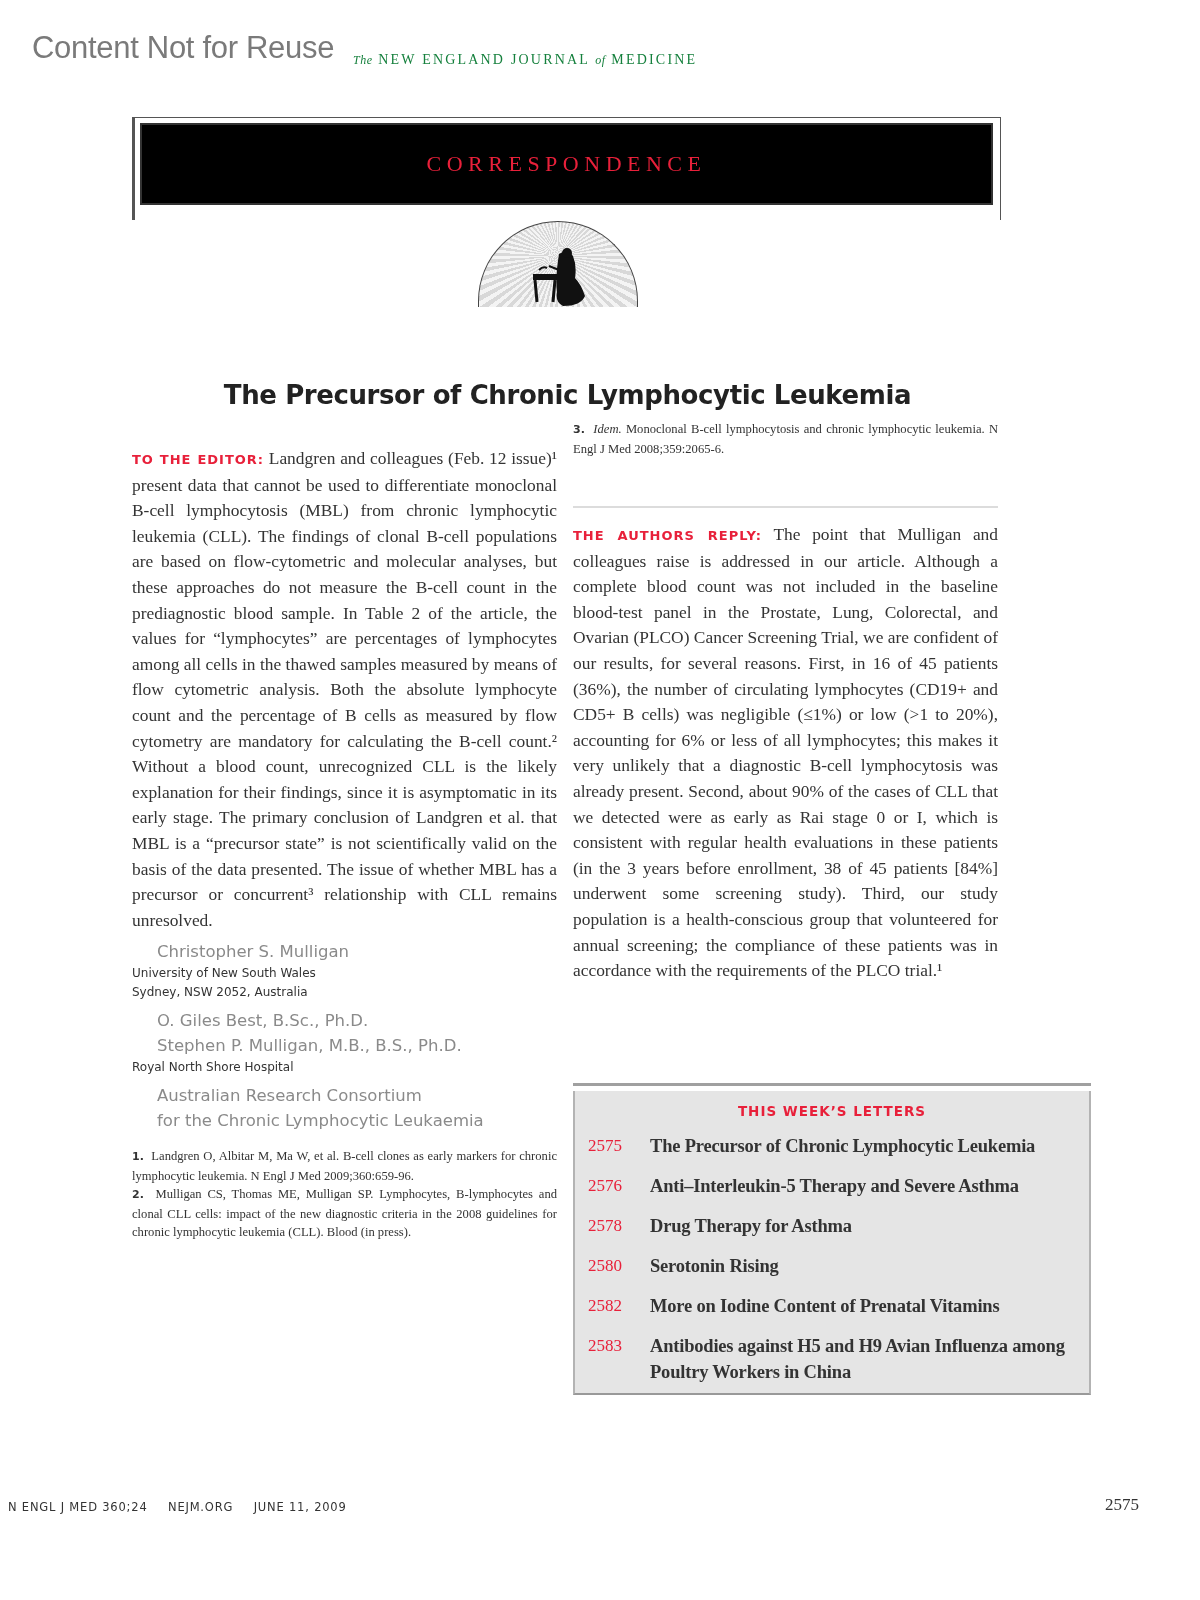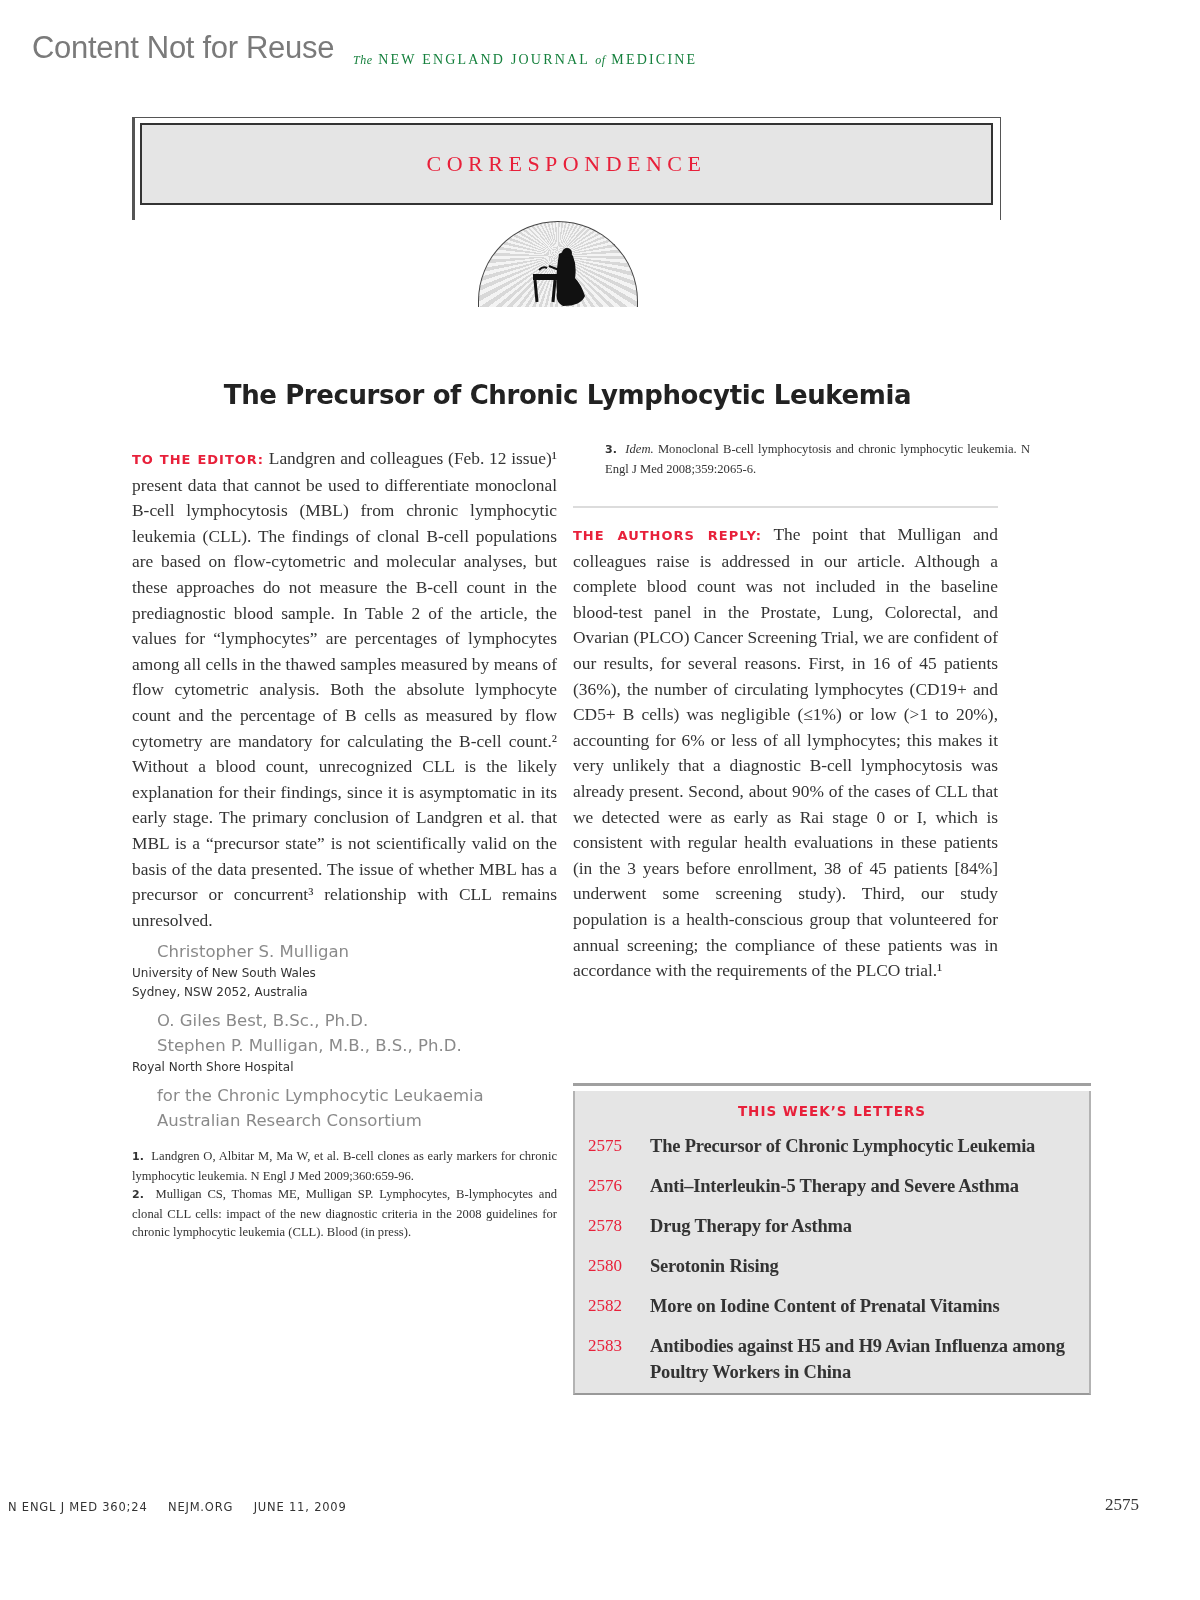--- a/index.html
+++ b/index.html
@@ -5,21 +5,21 @@
   * { box-sizing: border-box; margin: 0; padding: 0; }
   html, body { width: 1200px; height: 1600px; background: #ffffff; overflow: hidden; }
   body { position: relative; font-family: "Liberation Serif", "DejaVu Serif", serif; color: #333333; }
 
   .watermark { position: absolute; left: 32px; top: 30px; font-family: "Liberation Sans", sans-serif; font-size: 31px; color: #7a7a7a; letter-spacing: -0.3px; }
   .journal-name { position: absolute; left: 353px; top: 52px; font-family: "Liberation Serif", serif; font-size: 14px; color: #15803d; letter-spacing: 2.2px; }
   .journal-name i { font-size: 12px; letter-spacing: 0.5px; text-transform: none; }
 
   .banner-outer { position: absolute; left: 132px; top: 117px; width: 869px; height: 103px; border: 1px solid #555; border-bottom: none; }
   .banner-outer::before, .banner-outer::after { content: ""; position: absolute; bottom: 0; width: 2px; height: 100%; background: #555; }
-  .banner-inner { position: absolute; left: 140px; top: 123px; width: 853px; height: 82px; border: 2px solid #333; background: #e5e5e5; display: flex; align-items: center; justify-content: center; }
+  .banner-inner { position: absolute; left: 140px; top: 123px; width: 853px; height: 82px; border: 2px solid #333; background: #000000; display: flex; align-items: center; justify-content: center; }
   .banner-title { font-family: "Liberation Serif", serif; font-size: 22px; letter-spacing: 5.5px; color: #e8203a; }
 
   .logo { position: absolute; left: 478px; top: 221px; width: 160px; height: 86px; border: 1.5px solid #444; border-bottom: none; border-radius: 80px 80px 0 0; overflow: hidden;
     background: repeating-conic-gradient(from 0deg at 50% 40%, #d8d8d8 0deg 3deg, #f4f4f4 3deg 6deg); }
   .logo-figure { position: absolute; left: 50px; top: 22px; width: 62px; height: 64px; }
 
   .article-title { position: absolute; left: 0; width: 1135px; top: 380px; text-align: center; font-family: "DejaVu Sans", sans-serif; font-size: 26px; font-weight: bold; color: #222; letter-spacing: -0.4px; }
 
   .col { position: absolute; font-size: 17.4px; line-height: 25.6px; color: #333; text-align: justify; }
   .col-left { left: 132px; top: 446px; width: 425px; }
@@ -84,31 +84,31 @@
     <div class="sig-name">Christopher S. Mulligan</div>
     <div class="sig-aff">University of New South Wales</div>
     <div class="sig-aff">Sydney, NSW 2052, Australia</div>
   </div>
   <div class="sig-block">
     <div class="sig-name">O. Giles Best, B.Sc., Ph.D.</div>
     <div class="sig-name">Stephen P. Mulligan, M.B., B.S., Ph.D.</div>
     <div class="sig-aff">Royal North Shore Hospital</div>
   </div>
   <div class="sig-block">
+    <div class="sig-name">Australian Research Consortium</div>
     <div class="sig-name">for the Chronic Lymphocytic Leukaemia</div>
-    <div class="sig-name">Australian Research Consortium</div>
   </div>
 
   <div class="refs" style="margin-top:14px;">
     <p><b>1.</b>&nbsp;&nbsp;<span>Landgren O, Albitar M, Ma W, et al. B-cell clones as early markers for chronic lymphocytic leukemia. N Engl J Med 2009;360:659-96.</span></p>
     <p><b>2.</b>&nbsp;&nbsp;<span>Mulligan CS, Thomas ME, Mulligan SP. Lymphocytes, B-lymphocytes and clonal CLL cells: impact of the new diagnostic criteria in the 2008 guidelines for chronic lymphocytic leukemia (CLL). Blood (in press).</span></p>
   </div>
 </div>
 
-<div class="col col-right refs" style="top:440px;margin-left:32px;">
+<div class="col col-right refs" style="top:420px;">
   <p><b>3.</b>&nbsp;&nbsp;<i>Idem.</i><span> Monoclonal B-cell lymphocytosis and chronic lymphocytic leukemia. N Engl J Med 2008;359:2065-6.</span></p>
 </div>
 
 <div class="divider"></div>
 
 <div class="col col-right" style="top:522px;">
   <p><span class="lead">THE AUTHORS REPLY:</span><span> The point that Mulligan and colleagues raise is addressed in our article. Although a complete blood count was not included in the baseline blood-test panel in the Prostate, Lung, Colorectal, and Ovarian (PLCO) Cancer Screening Trial, we are confident of our results, for several reasons. First, in 16 of 45 patients (36%), the number of circulating lymphocytes (CD19+ and CD5+ B cells) was negligible (≤1%) or low (&gt;1 to 20%), accounting for 6% or less of all lymphocytes; this makes it very unlikely that a diagnostic B-cell lymphocytosis was already present. Second, about 90% of the cases of CLL that we detected were as early as Rai stage 0 or I, which is consistent with regular health evaluations in these patients (in the 3 years before enrollment, 38 of 45 patients [84%] underwent some screening study). Third, our study population is a health-conscious group that volunteered for annual screening; the compliance of these patients was in accordance with the requirements of the PLCO trial.¹</span></p>
 </div>
 
 <div class="letters-box">

